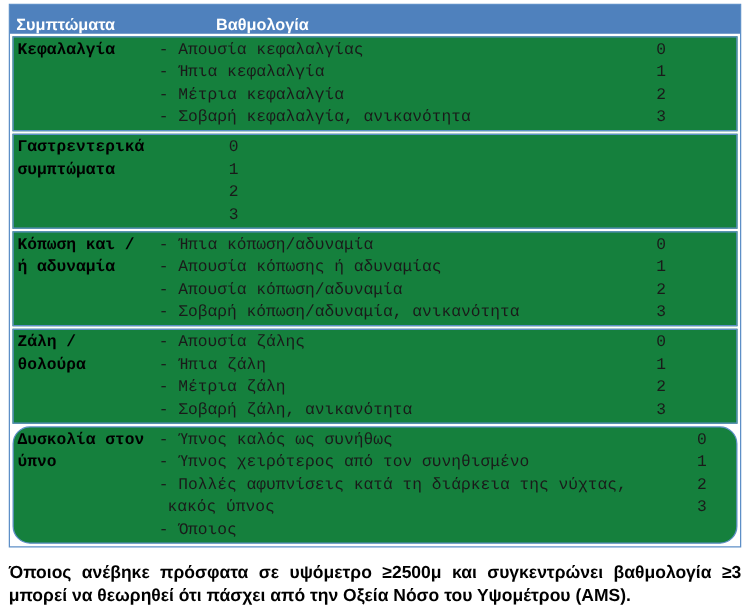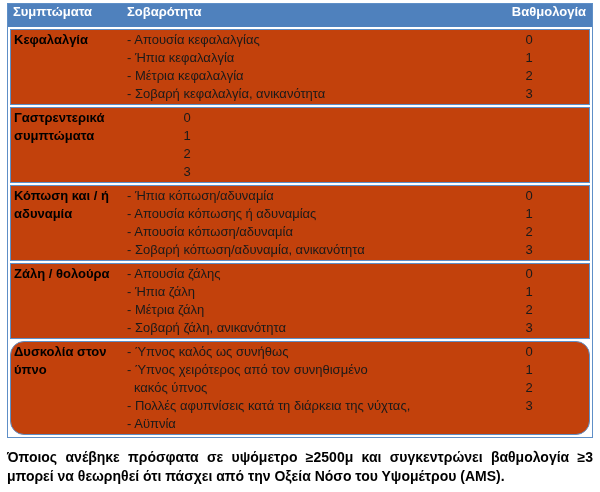--- a/index.html
+++ b/index.html
@@ -15,38 +15,39 @@
   body{font-family:"Liberation Sans","DejaVu Sans",sans-serif;color:var(--body-text);}
   .page{padding:3px 7px 0 7px;}
 
   .table-outer{
     width:586px;
     border:1px solid var(--border);
     background:#FFFFFF;
   }
   .header-row{
     display:flex;
-    align-items:flex-start;
+    align-items:flex-end;
     height:23px;
     background:var(--header-bg);
     color:var(--header-text);
     font-weight:bold;
     font-size:13px;
     padding:0 6px 0 5px;
   }
   .header-row .h-symptom{flex:0 0 114px;}
   .header-row .h-severity{flex:1;}
   .header-row .h-score{flex:0 0 120px;text-align:right;}
 
   .groups-wrap{padding:2px;}
   .group-box{
     display:flex;
     border:1px solid var(--border);
     margin-bottom:2px;
-    background:#c2410c;
+    background:#15803d;
+    font-family:Liberation Mono, monospace;
   }
   .group-box:last-child{margin-bottom:0;border-radius:14px;}
 
   .symptom-cell{
     flex:0 0 116px;
     padding:1px 8px 1px 3px;
     font-weight:bold;
     font-size:13px;
     line-height:18px;
     color:var(--symptom-text);
@@ -74,21 +75,20 @@
     text-align:justify;
   }
 </style>
 </head>
 <body>
 
 <div class="page">
   <div class="table-outer">
     <div class="header-row">
       <div class="h-symptom">Συμπτώματα</div>
-      <div class="h-severity">Σοβαρότητα</div>
       <div class="h-score">Βαθμολογία</div>
     </div>
     <div class="groups-wrap" id="groups-wrap">
         <div class="group-box">
           <div class="symptom-cell">Κεφαλαλγία</div>
           <div class="severity-cell">
             <div class="sev-line">- Απουσία κεφαλαλγίας</div>
             <div class="sev-line">- Ήπια κεφαλαλγία</div>
             <div class="sev-line">- Μέτρια κεφαλαλγία</div>
             <div class="sev-line">- Σοβαρή κεφαλαλγία, ανικανότητα</div>
@@ -137,23 +137,23 @@
             <div class="score-line">1</div>
             <div class="score-line">2</div>
             <div class="score-line">3</div>
           </div>
         </div>
         <div class="group-box">
           <div class="symptom-cell">Δυσκολία στον ύπνο</div>
           <div class="severity-cell">
             <div class="sev-line">- Ύπνος καλός ως συνήθως</div>
             <div class="sev-line">- Ύπνος χειρότερος από τον συνηθισμένο</div>
+            <div class="sev-line">- Πολλές αφυπνίσεις κατά τη διάρκεια της νύχτας,</div>
             <div class="sev-line cont-line">κακός ύπνος</div>
-            <div class="sev-line">- Πολλές αφυπνίσεις κατά τη διάρκεια της νύχτας,</div>
-            <div class="sev-line">- Αϋπνία</div>
+            <div class="sev-line">- Όποιος</div>
           </div>
           <div class="score-cell">
             <div class="score-line">0</div>
             <div class="score-line">1</div>
             <div class="score-line">2</div>
             <div class="score-line">3</div>
             <div class="score-line"></div>
           </div>
         </div>
       </div>

